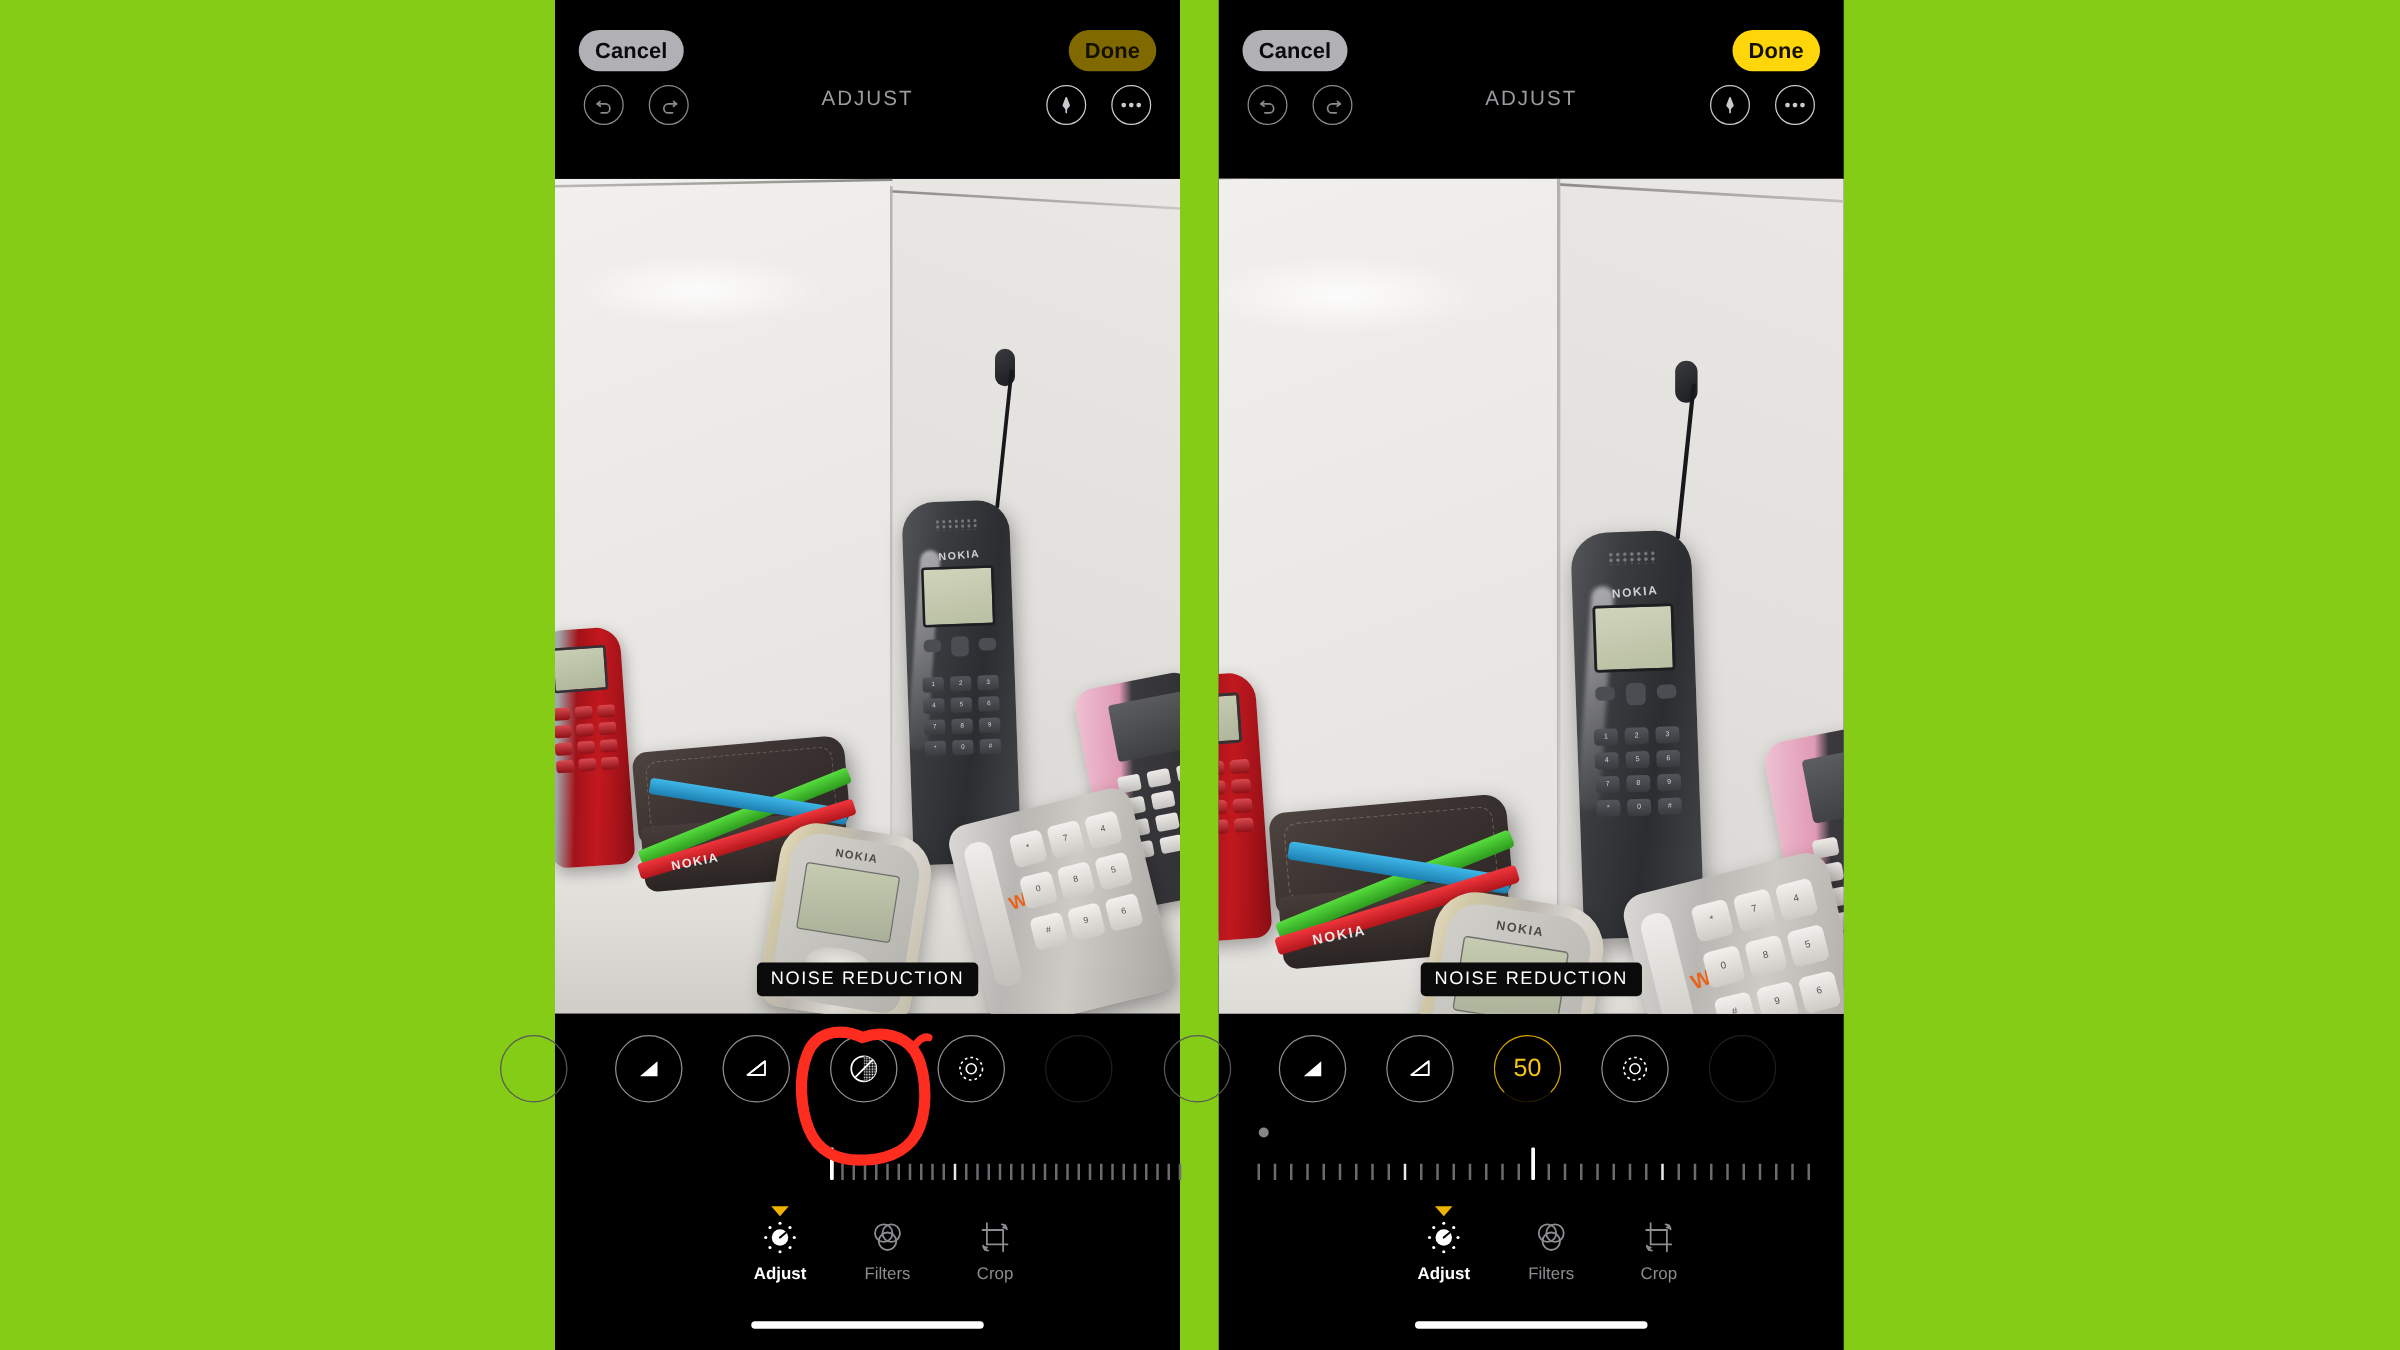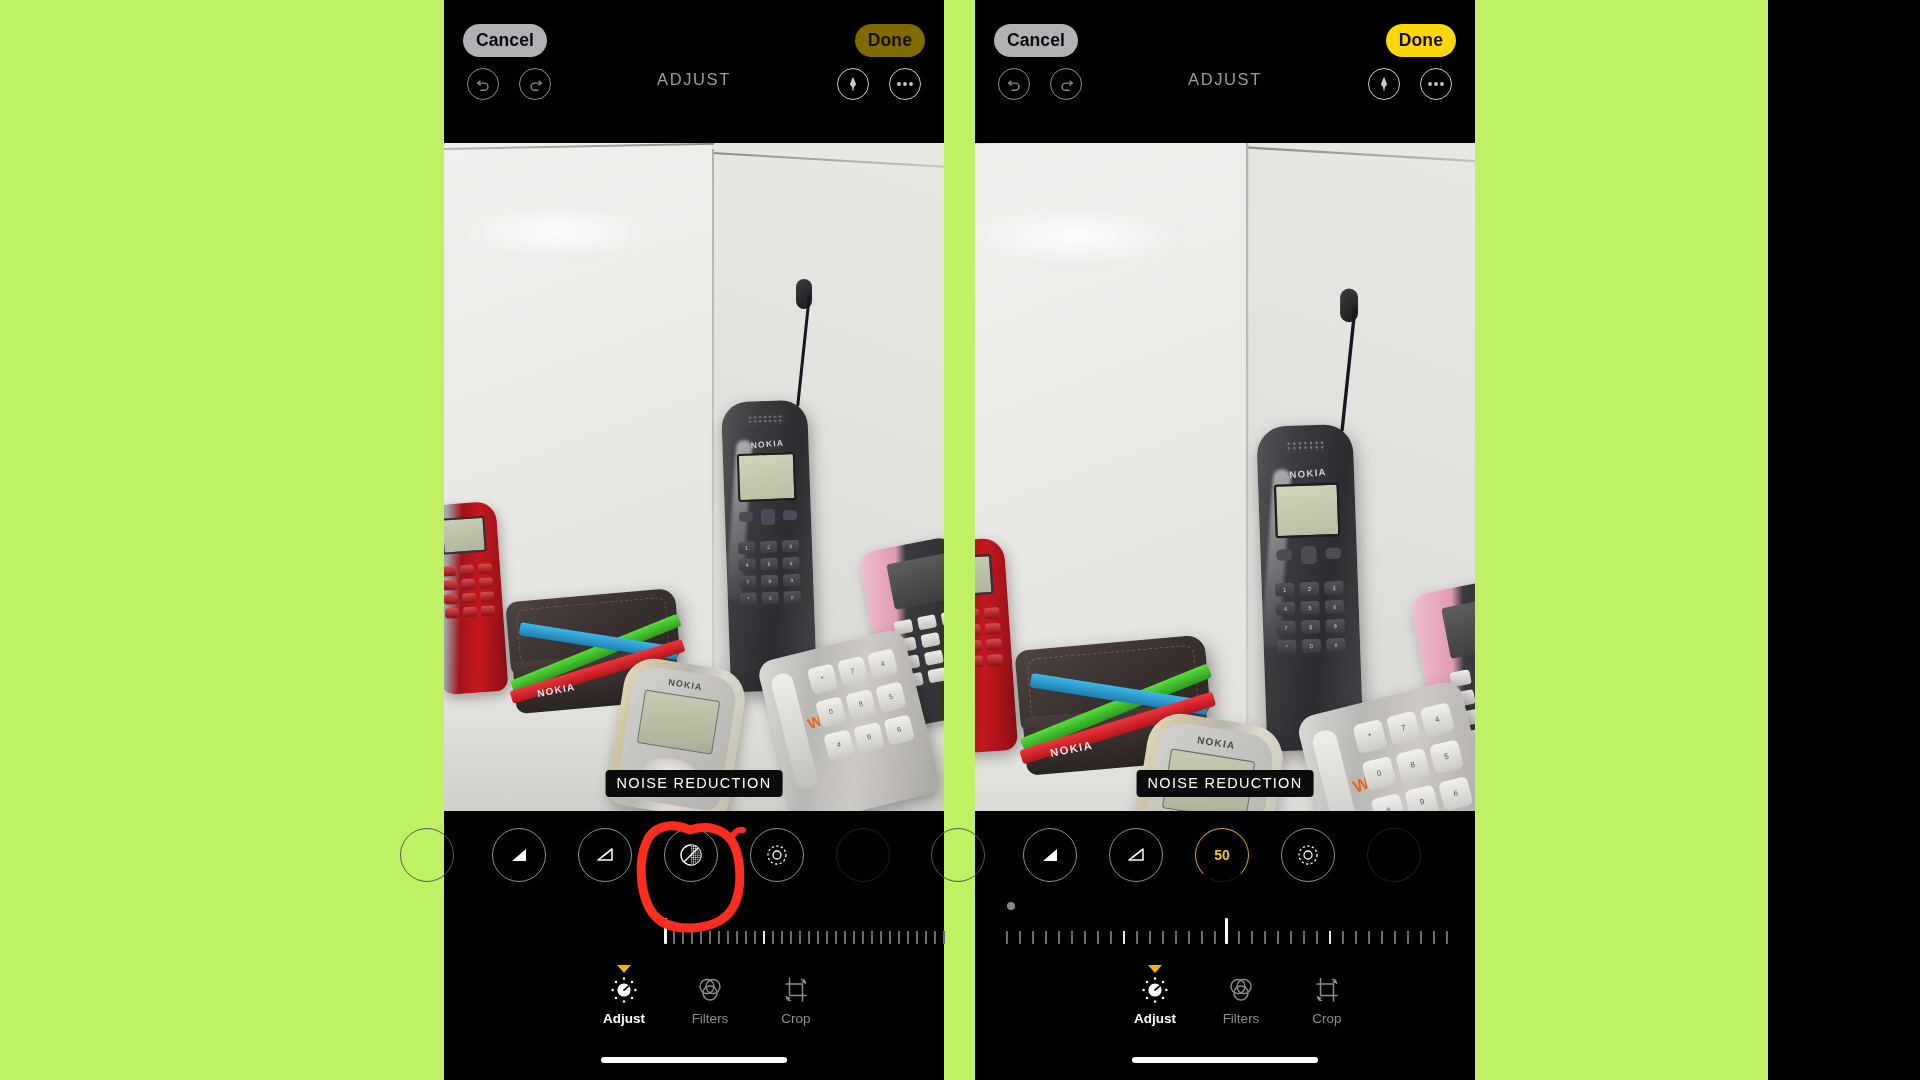--- a/index.html
+++ b/index.html
@@ -2,21 +2,21 @@
 <html><head>
 <meta charset="utf-8">
 <style>
   * { margin:0; padding:0; box-sizing:border-box; }
   html, body {
     width:1920px; height:1080px;
     background:#000; overflow:hidden;
     font-family:"Liberation Sans", sans-serif;
     -webkit-font-smoothing:antialiased;
   }
-  .stage { position:relative; width:1768px; height:1080px; background:#bef264; }
+  .stage { position:relative; width:1920px; height:1080px; background:#84cc16; }
 
   
   .panel { position:absolute; top:0; height:1080px; width:500px; background:#000; }
   .panel.left  { left:444px; }
   .panel.right  { left:975px; }
 
   
   .topbar { position:relative; height:120px; }
   .pill {
     position:absolute; top:24px;
@@ -199,21 +199,21 @@
   .adj-item {
     position:absolute; top:0; width:54px; height:54px; border-radius:50%;
     border:1.5px solid #8e8e93;
     display:flex; align-items:center; justify-content:center;
     cursor:pointer;
   }
   .adj-item.edge { border-color:#57575b; }
   .adj-item.active-yellow {
     border:1.5px solid #d8a400;
     border-bottom-color:rgba(216,164,0,.15);
-    color:#f5c518; font-size:14px; font-weight:700;
+    color:#f5c518; font-size:20px; font-weight:400;
   }
 
   
   .ruler { position:absolute; top:918px; height:26px; }
   .tick { position:absolute; bottom:0; width:1.5px; height:13px; background:#6b6b70; }
   .tick.major { background:#e8e8ea; }
   .slider-head {
     position:absolute; bottom:0; width:2.5px; height:26px; background:#fff; border-radius:1px;
   }
   .reset-dot {

